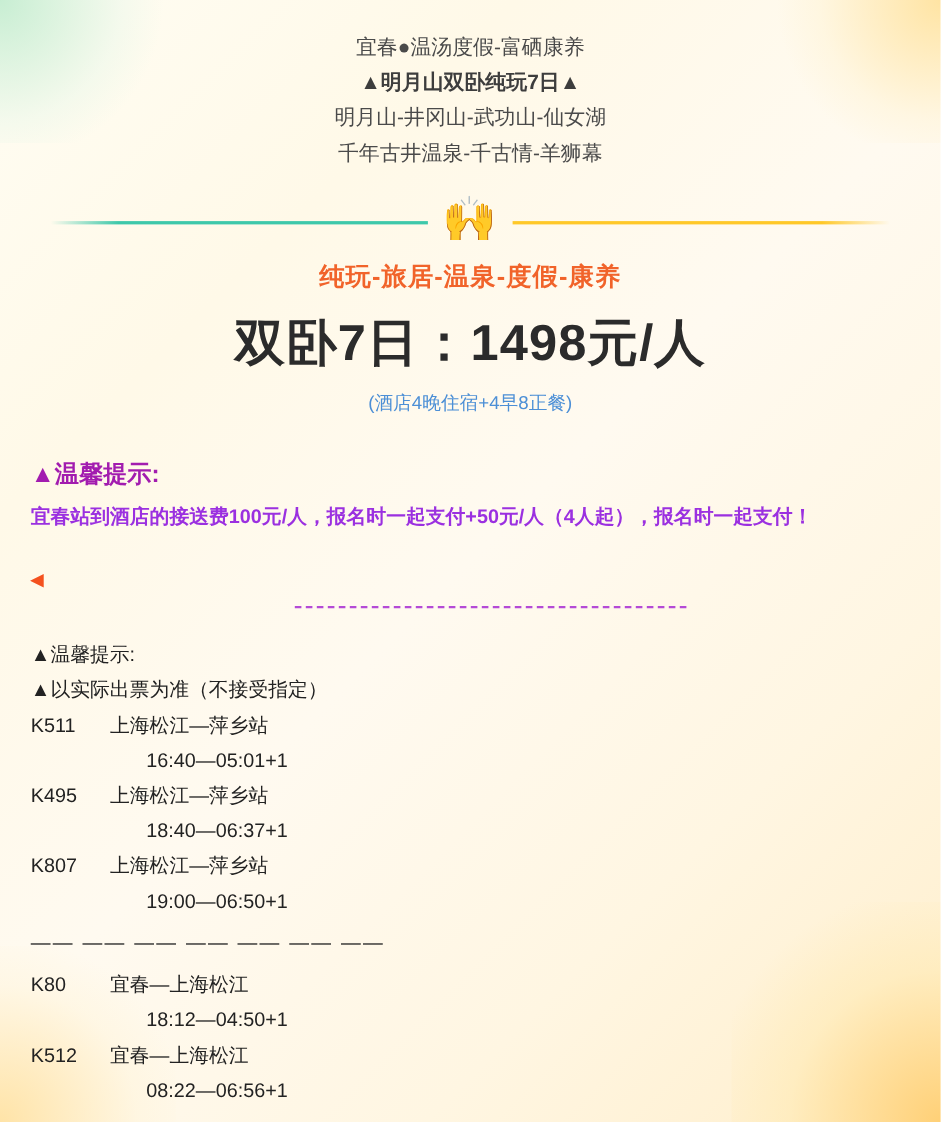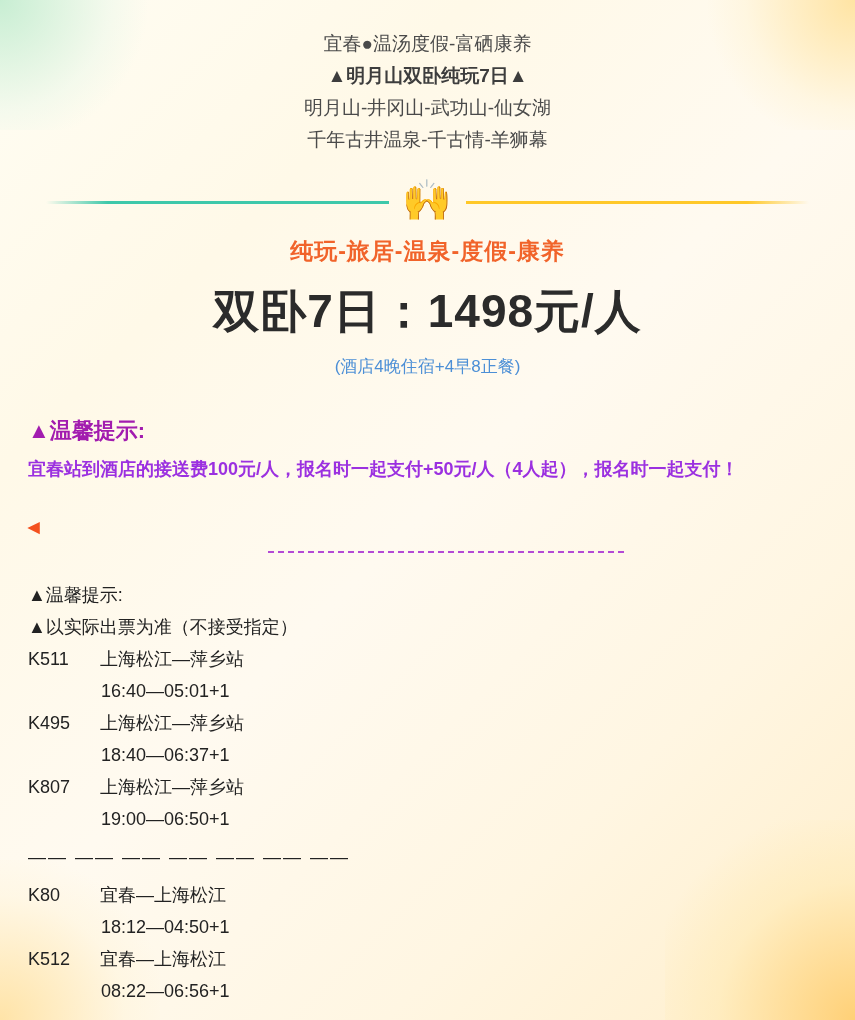--- a/index.html
+++ b/index.html
@@ -155,21 +155,21 @@
     display: flex;
   }
   .train-code {
     width: 72px;
     flex: 0 0 72px;
   }
   .train-route {
     flex: 1;
   }
   .train-time {
-    margin-left: 73px;
+    margin-left: 105px;
   }
   .long-dash {
     margin: 6px 0 6px 0;
     color: #222;
     font-size: 18px;
     letter-spacing: 2px;
   }
 </style>
 </head>
 <body>

